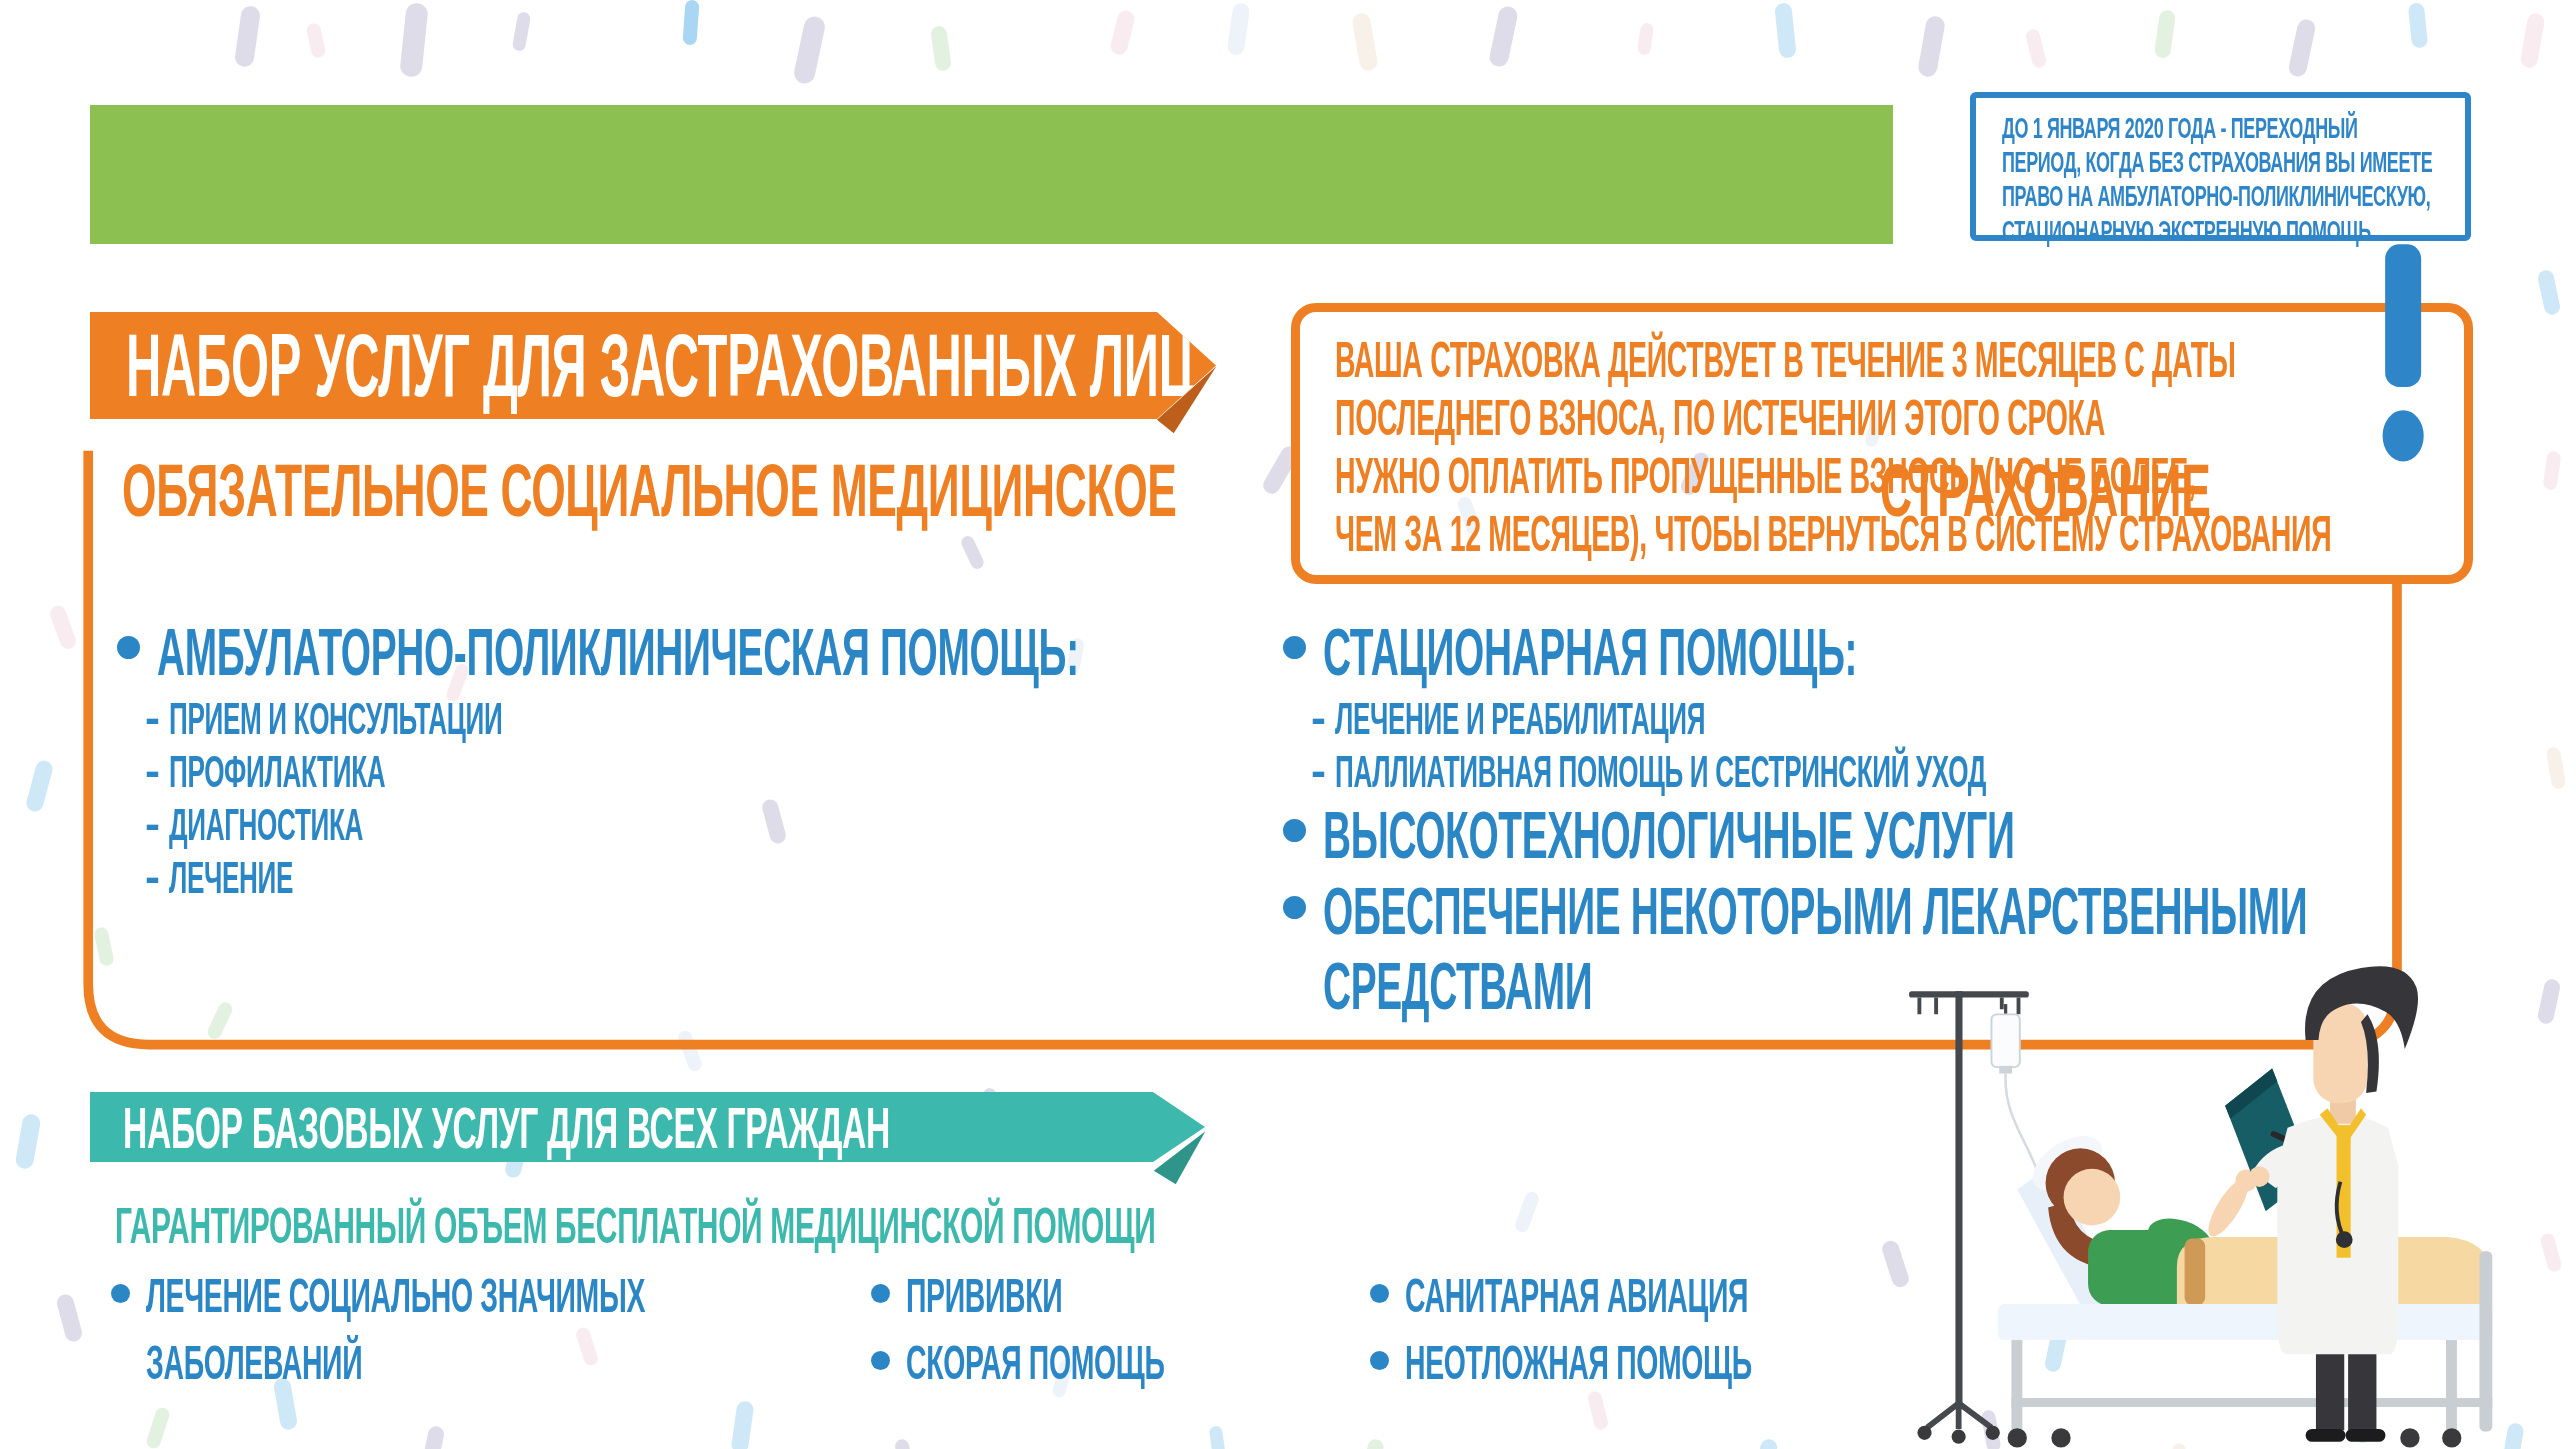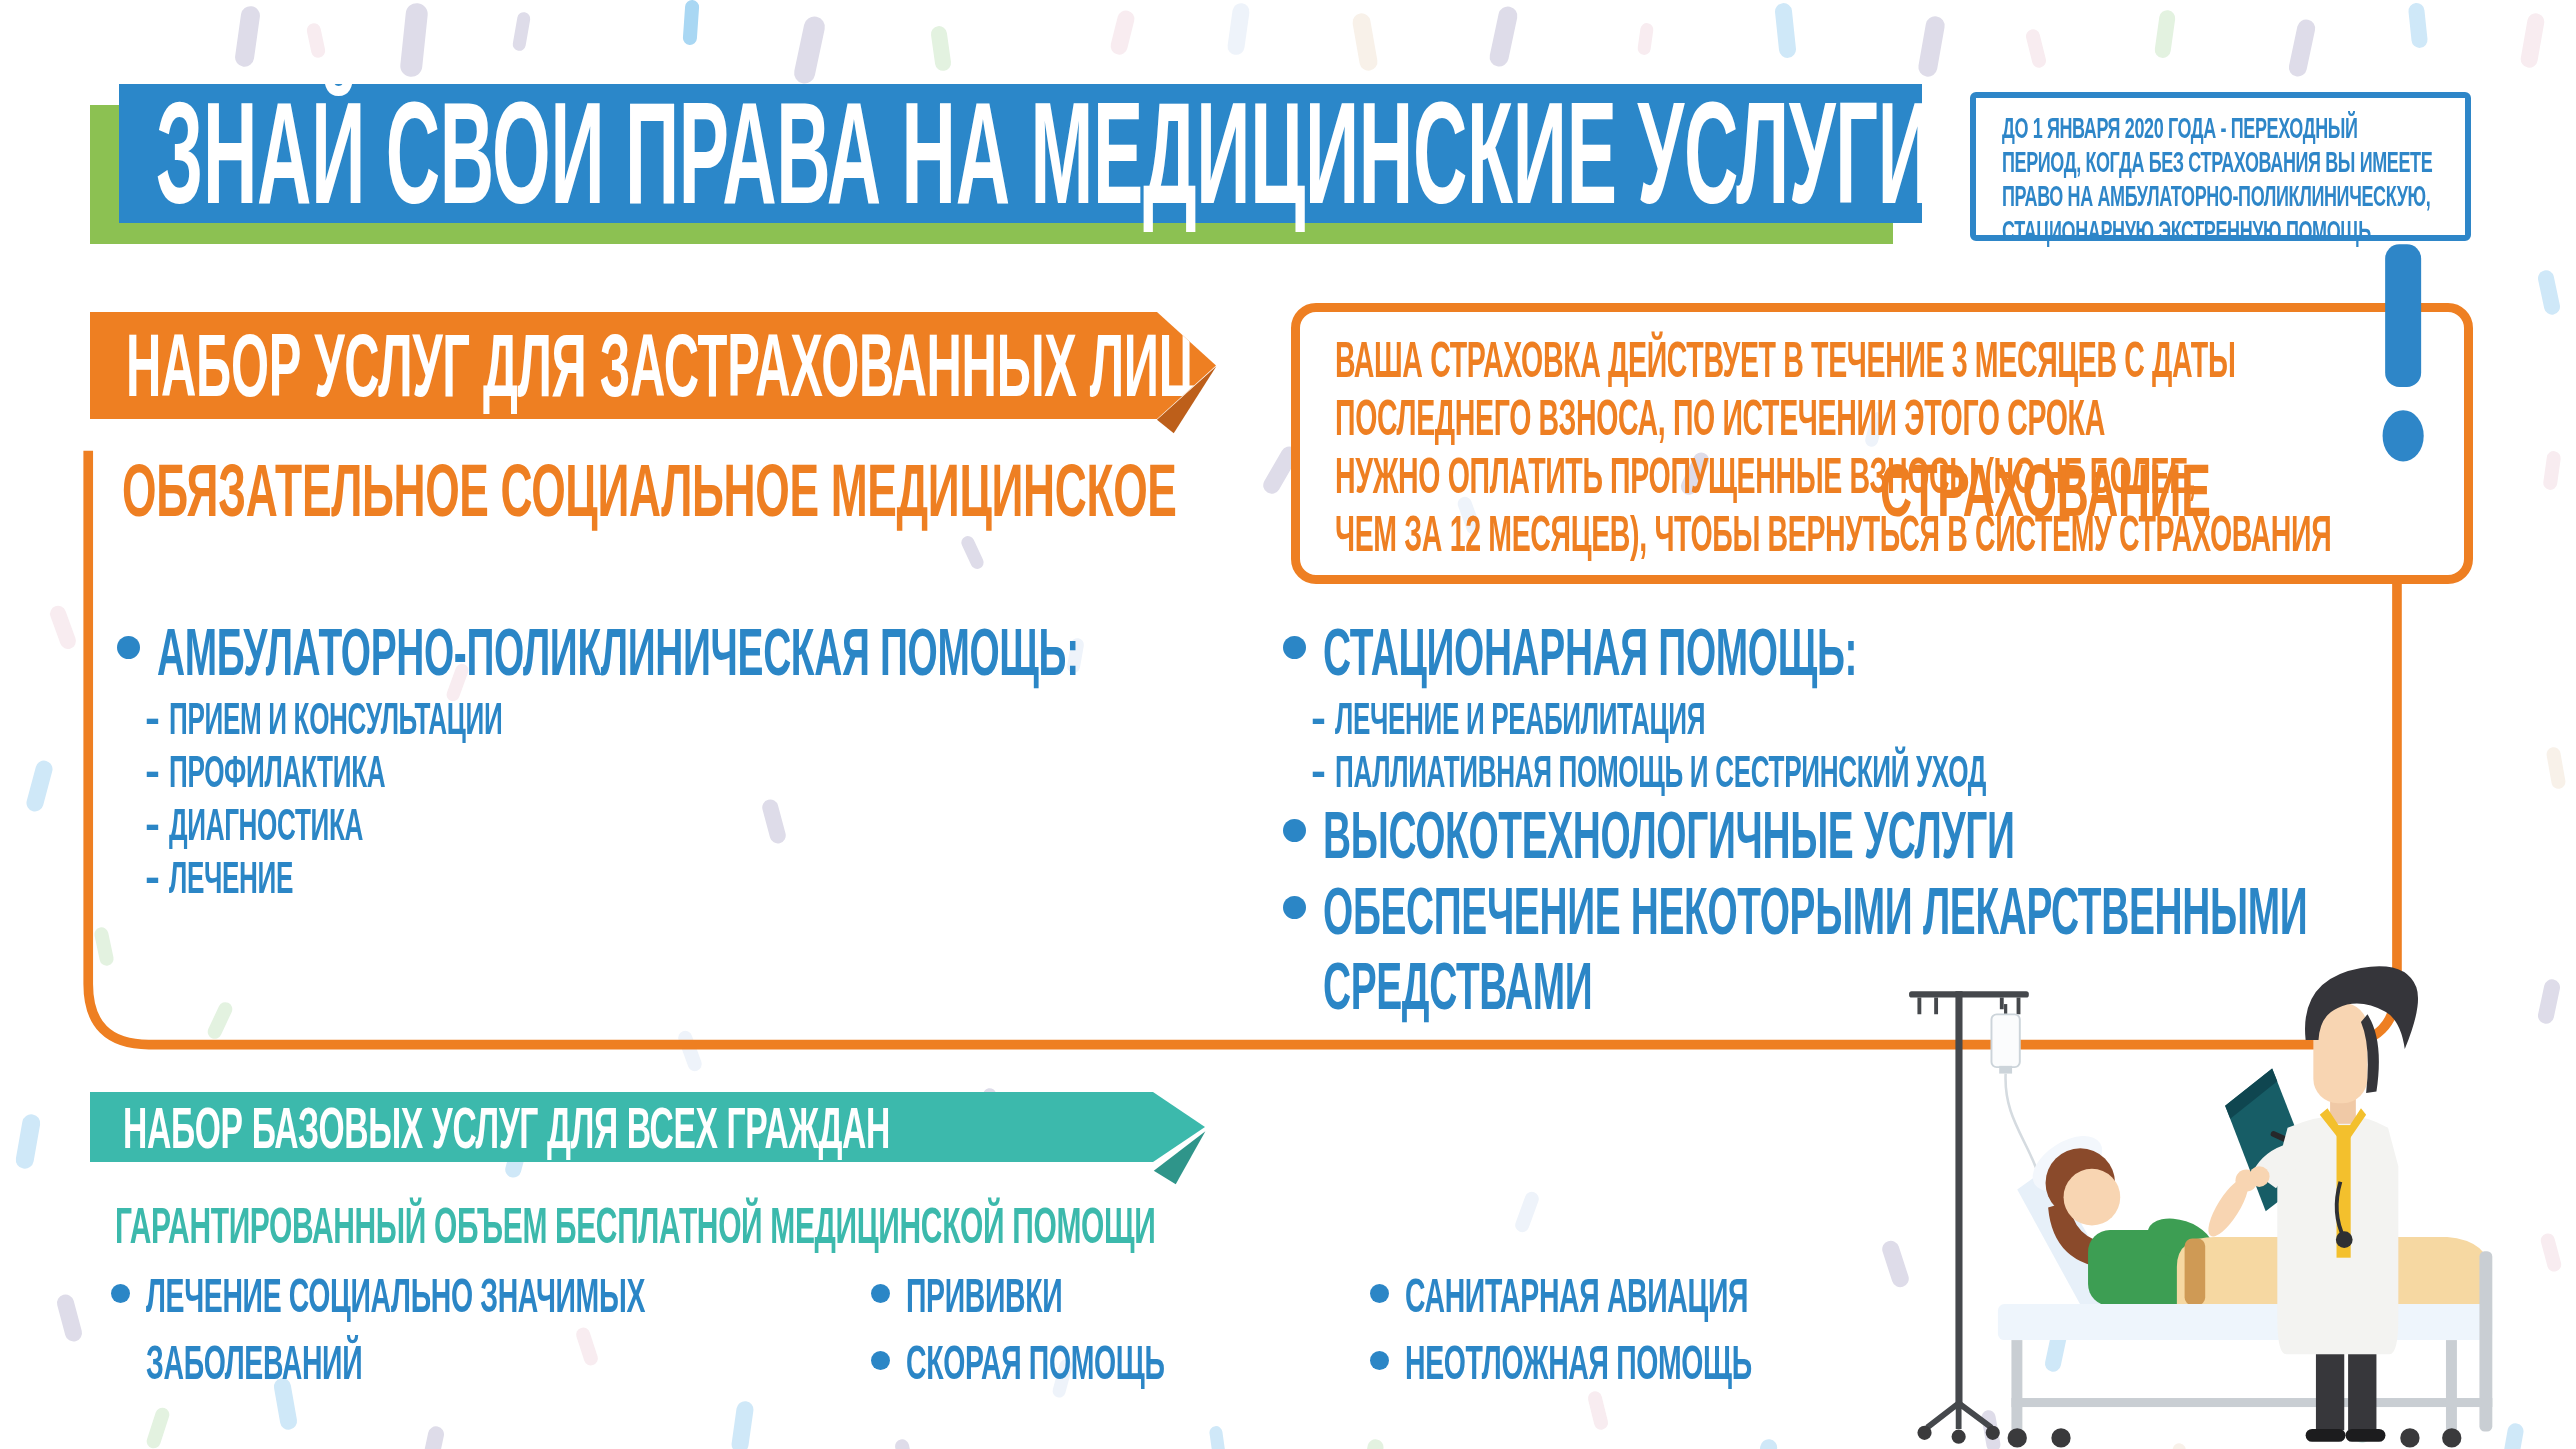--- a/index.html
+++ b/index.html
@@ -125,23 +125,20 @@
       <div class="confetti" style="left: 2549px; top: 747px; width: 14px; height: 42px; background: rgb(248, 241, 233); transform: rotate(-10deg);"></div>
       <div class="confetti" style="left: 2545px; top: 451px; width: 14px; height: 39px; background: rgb(248, 236, 240); transform: rotate(8deg);"></div>
       <div class="confetti" style="left: 2541px; top: 270px; width: 15.5px; height: 45px; background: rgb(207, 232, 248); transform: rotate(-12deg);"></div>
     </div>
 
   <svg class="abs outline-svg" viewBox="0 0 4000 2250">
     <path d="M 137 700 V 1528 Q 137 1622 231 1622 H 3628 Q 3722 1622 3722 1528 V 898" fill="none" stroke="#ee7f22" stroke-width="15"></path>
   </svg>
 
   <div class="abs title-green"></div>
-  <div class="abs title-blue">
-    <span class="cond title-text">ЗНАЙ СВОИ ПРАВА НА МЕДИЦИНСКИЕ УСЛУГИ</span>
-  </div>
 
   <div class="abs info-box">
     <div><div class="ln cond">ДО 1 ЯНВАРЯ 2020 ГОДА - ПЕРЕХОДНЫЙ</div><div class="ln cond">ПЕРИОД, КОГДА БЕЗ СТРАХОВАНИЯ ВЫ ИМЕЕТЕ</div><div class="ln cond">ПРАВО НА АМБУЛАТОРНО-ПОЛИКЛИНИЧЕСКУЮ,</div><div class="ln cond">СТАЦИОНАРНУЮ ЭКСТРЕННУЮ ПОМОЩЬ</div></div>
   </div>
 
   <svg class="abs excl-svg" viewBox="0 0 110 420">
     <rect x="14" y="2" width="56" height="222" rx="22" fill="#2e86c8"></rect>
     <ellipse cx="42" cy="300" rx="32" ry="40" fill="#2e86c8"></ellipse>
   </svg>
 

